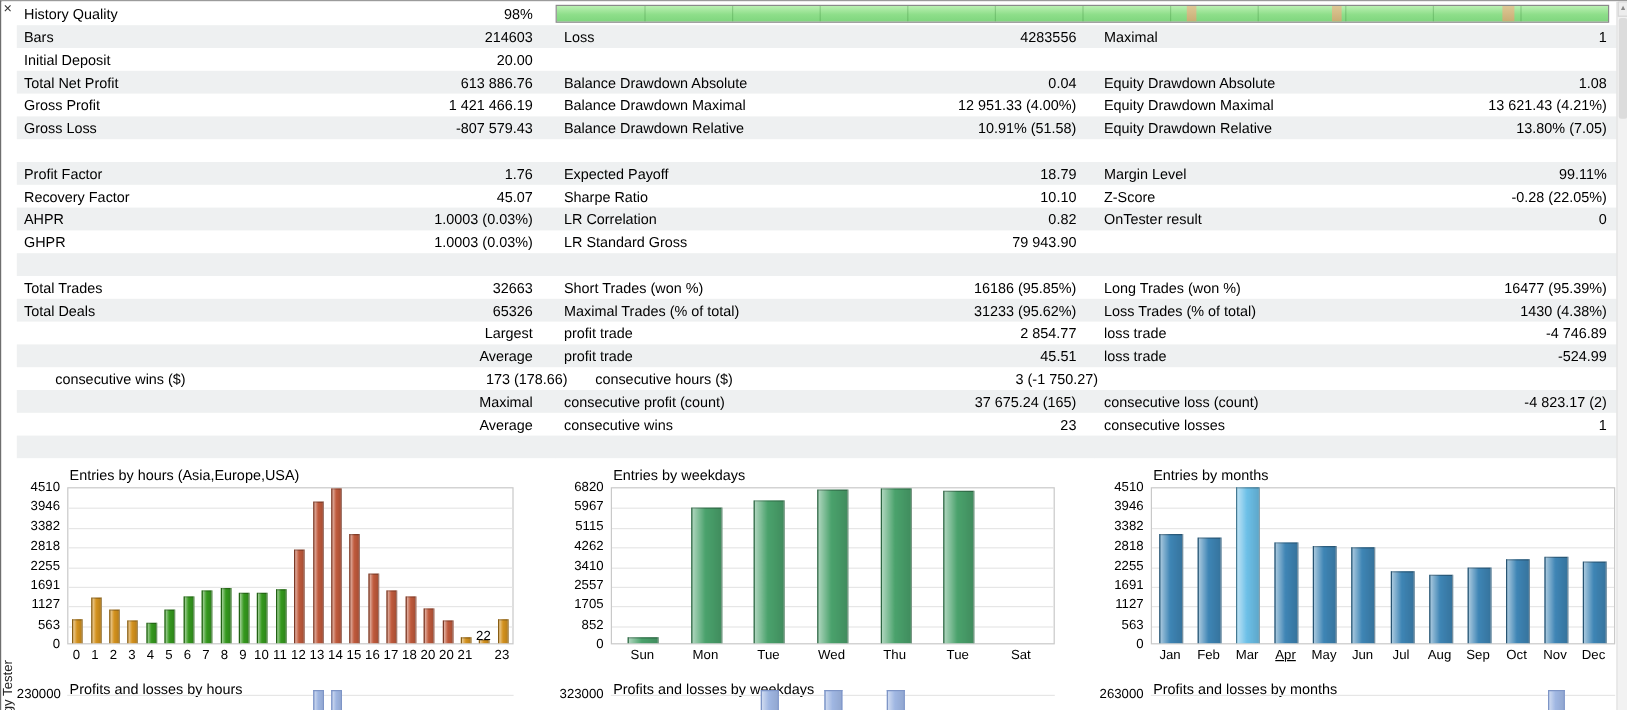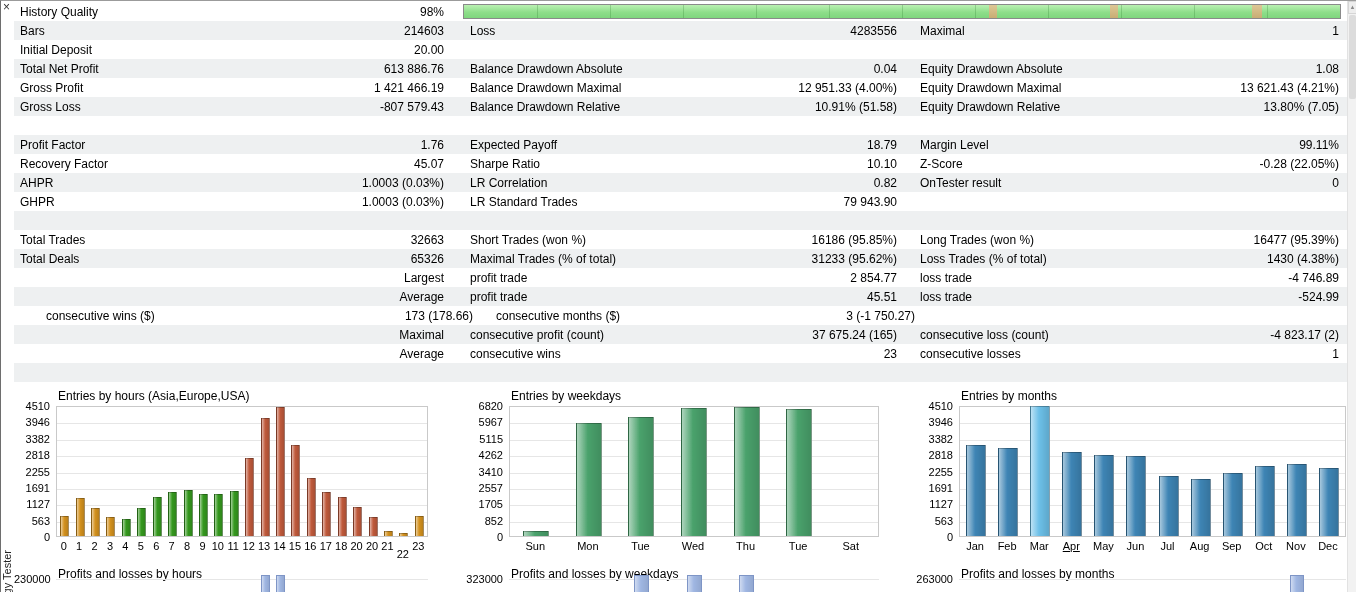--- a/index.html
+++ b/index.html
@@ -202,21 +202,21 @@
           <div class="lbl">OnTester result</div>
           <div class="val">0</div>
         </div>
       </div>
       <div class="trow">
         <div class="pair p0">
           <div class="lbl">GHPR</div>
           <div class="val">1.0003 (0.03%)</div>
         </div>
         <div class="pair p1">
-          <div class="lbl">LR Standard Trades</div>
+          <div class="lbl">LR Standard Gross</div>
           <div class="val">79 943.90</div>
         </div>
       </div>
       <div class="trow striped"></div>
       <div class="trow">
         <div class="pair p0">
           <div class="lbl">Total Trades</div>
           <div class="val">32663</div>
         </div>
         <div class="pair p1">
@@ -269,21 +269,21 @@
           <div class="lbl">loss trade</div>
           <div class="val">-524.99</div>
         </div>
       </div>
       <div class="trow">
         <div class="pair p1">
           <div class="lbl">consecutive wins ($)</div>
           <div class="val">173 (178.66)</div>
         </div>
         <div class="pair p2">
-          <div class="lbl">consecutive months ($)</div>
+          <div class="lbl">consecutive hours ($)</div>
           <div class="val">3 (-1 750.27)</div>
         </div>
       </div>
       <div class="trow striped">
         <div class="pair p0">
           <div class="lbl"></div>
           <div class="val">Maximal</div>
         </div>
         <div class="pair p1">
           <div class="lbl">consecutive profit (count)</div>
@@ -371,21 +371,21 @@
         <div class="xlbl" style="left: 227px; width: 15.4167px; top: 158px;">12</div>
         <div class="xlbl" style="left: 242.417px; width: 15.4167px; top: 158px;">13</div>
         <div class="xlbl" style="left: 257.833px; width: 15.4167px; top: 158px;">14</div>
         <div class="xlbl" style="left: 273.25px; width: 15.4167px; top: 158px;">15</div>
         <div class="xlbl" style="left: 288.667px; width: 15.4167px; top: 158px;">16</div>
         <div class="xlbl" style="left: 304.083px; width: 15.4167px; top: 158px;">17</div>
         <div class="xlbl" style="left: 319.5px; width: 15.4167px; top: 158px;">18</div>
         <div class="xlbl" style="left: 334.917px; width: 15.4167px; top: 158px;">20</div>
         <div class="xlbl" style="left: 350.333px; width: 15.4167px; top: 158px;">20</div>
         <div class="xlbl" style="left: 365.75px; width: 15.4167px; top: 158px;">21</div>
-        <div class="xlbl" style="left: 381.167px; width: 15.4167px; top: 142px; margin-top: 24px;">22</div>
+        <div class="xlbl" style="left: 381.167px; width: 15.4167px; top: 142px;">22</div>
         <div class="xlbl" style="left: 396.583px; width: 15.4167px; top: 158px;">23</div>
       </div>
       <div class="chart c1">
         <div class="ctitle" style="left: 48px;">Entries by weekdays</div>
         <div class="plot" style="left: 46px; width: 370px;">
           <div class="gline" style="top: 115px;"></div>
           <div class="gline" style="top: 98px;"></div>
           <div class="gline" style="top: 82px;"></div>
           <div class="gline" style="top: 66px;"></div>
           <div class="gline" style="top: 49px;"></div>

